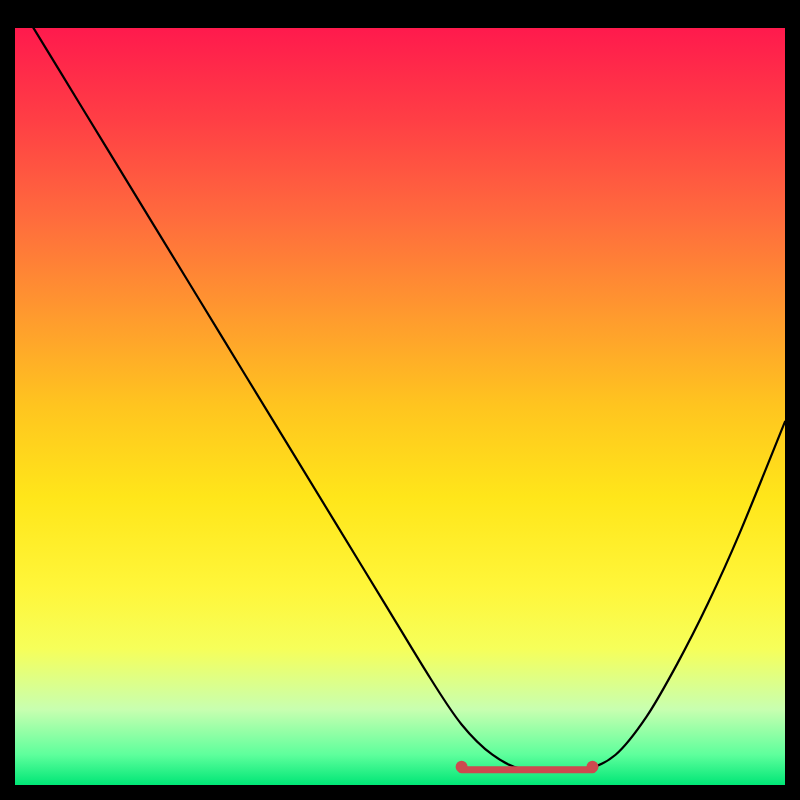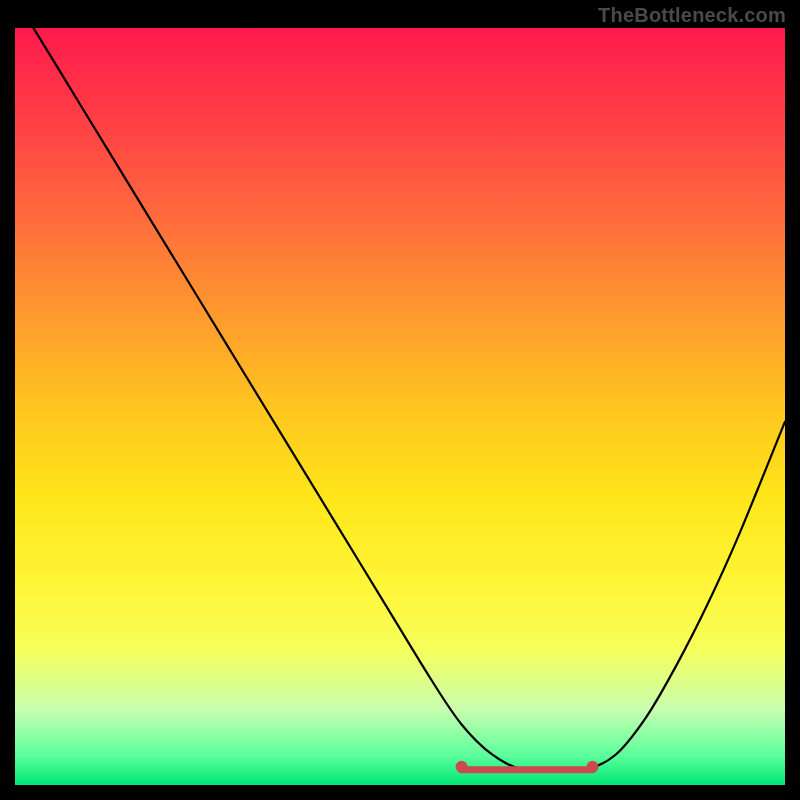--- a/index.html
+++ b/index.html
@@ -60,21 +60,20 @@
     stroke-linecap: round;
   }
   .dot {
     fill: #cc4a4f;
   }
 </style>
 </head>
 <body>
 
 <div class="frame">
-  <div class="watermark">TheBottleneck.com</div>
 
   <div class="plot-area">
     <svg class="curve" viewBox="0 0 770 757" preserveAspectRatio="none">
       <path id="main-curve" class="curve-path" d="M 0,-30.279999999999973 C 7.699999999999999,-17.6633333333333 30.799999999999997,20.186666666666742 46.199999999999996,45.42000000000007 C 61.599999999999994,70.6533333333334 76.99999999999999,95.88666666666667 92.39999999999999,121.12 C 107.8,146.35333333333332 123.19999999999999,171.58666666666673 138.6,196.82000000000005 C 154,222.05333333333337 169.39999999999998,247.28666666666666 184.79999999999998,272.52 C 200.2,297.75333333333333 215.6,322.9866666666666 231,348.21999999999997 C 246.4,373.4533333333333 261.8,398.68666666666667 277.2,423.92 C 292.59999999999997,449.15333333333336 308,474.38666666666666 323.4,499.62 C 338.79999999999995,524.8533333333334 354.19999999999993,550.0866666666666 369.59999999999997,575.3199999999999 C 385,600.5533333333333 402.9666666666667,630.8333333333333 415.8,651.02 C 428.6333333333333,671.2066666666667 436.3333333333333,683.8233333333334 446.59999999999997,696.44 C 456.8666666666666,709.0566666666667 467.1333333333333,719.1500000000001 477.4,726.72 C 487.66666666666663,734.29 497.9333333333334,739.3366666666667 508.20000000000005,741.86 C 518.4666666666667,744.3833333333333 528.7333333333333,741.86 539,741.86 C 549.2666666666667,741.86 559.5333333333333,744.3833333333333 569.8,741.86 C 580.0666666666666,739.3366666666667 590.3333333333334,735.5516666666667 600.6,726.72 C 610.8666666666667,717.8883333333333 621.1333333333333,704.01 631.4,688.87 C 641.6666666666666,673.73 651.9333333333334,654.8050000000001 662.2,635.88 C 672.4666666666667,616.9549999999999 682.7333333333333,596.7683333333333 693,575.3199999999999 C 703.2666666666667,553.8716666666666 710.9666666666666,537.47 723.8,507.19 C 736.6333333333333,476.91 762.3,412.565 770,393.64"></path>
       <line id="flat-line" class="flat-seg" x1="446.59999999999997" y1="741.86" x2="577.5" y2="741.86"></line>
       <circle id="dot-left" class="dot" r="6" cx="446.59999999999997" cy="738.86"></circle>
       <circle id="dot-right" class="dot" r="6" cx="577.5" cy="738.86"></circle>
     </svg>
   </div>
 </div>

